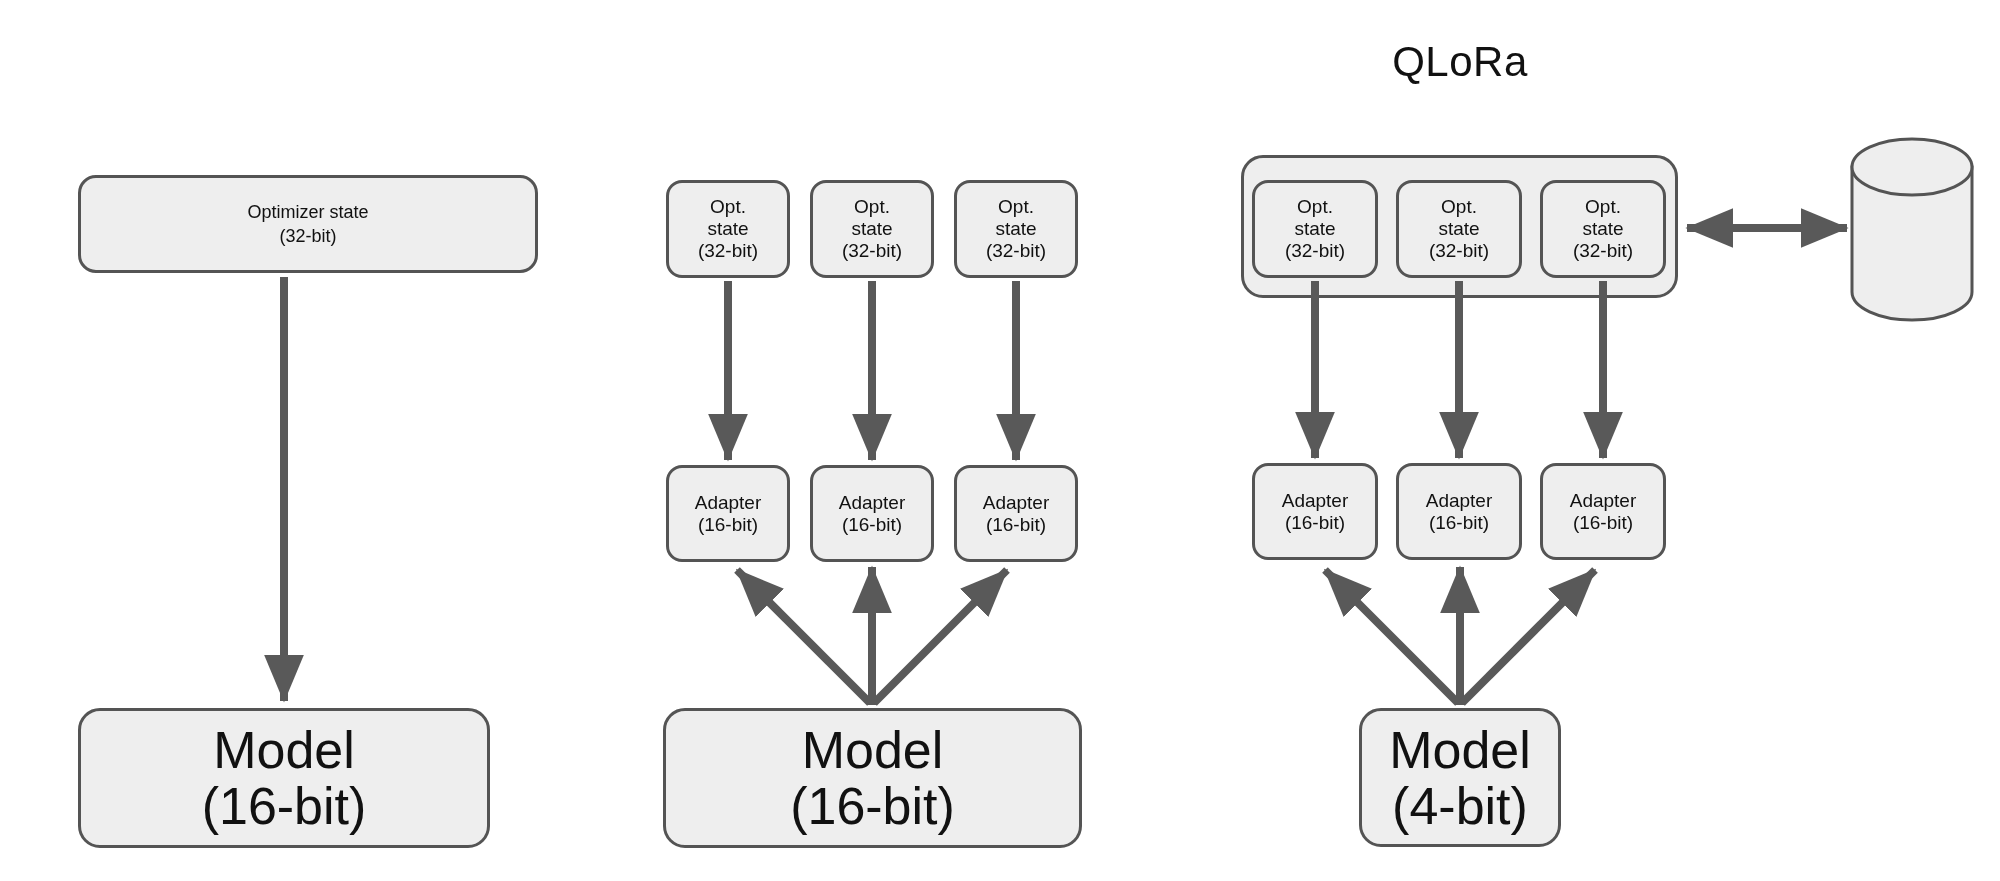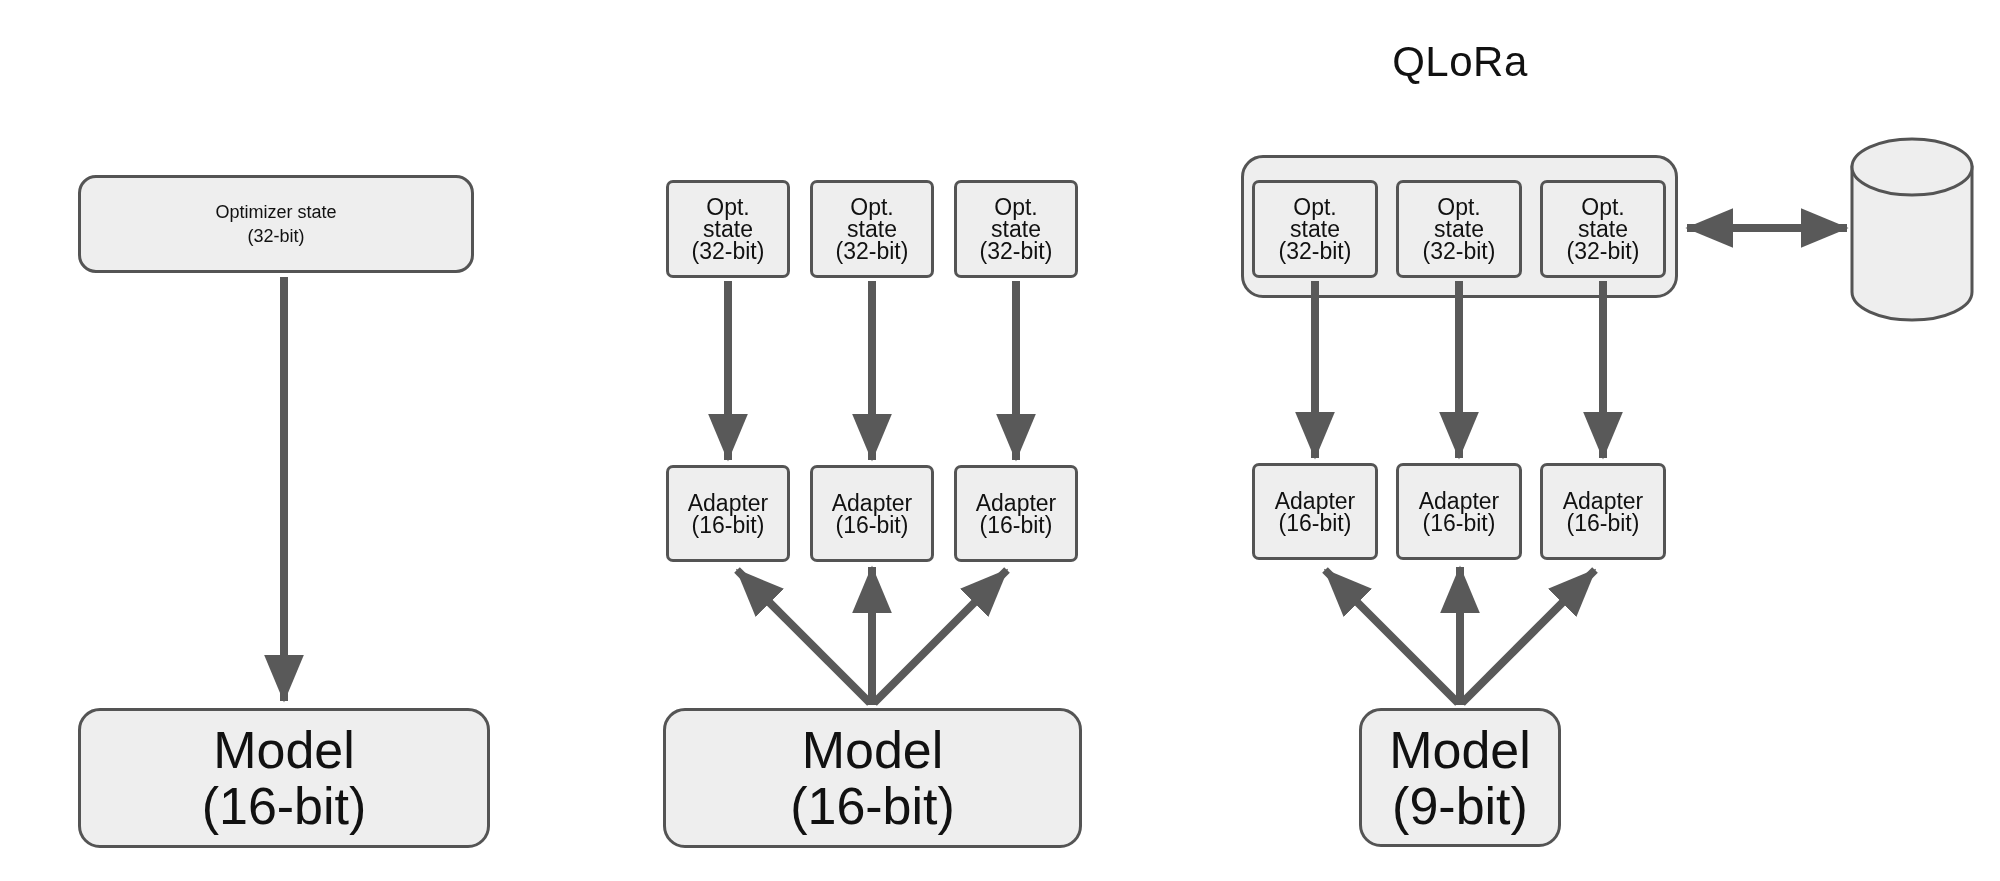--- a/index.html
+++ b/index.html
@@ -18,21 +18,21 @@
     position:absolute;top:36px;height:52px;width:320px;
     font-size:42px;line-height:52px;text-align:center;color:var(--text);
     font-weight:400;letter-spacing:0.5px;
   }
   .box{
     position:absolute;background:var(--box-fill);
     border:3px solid var(--box-border);
     display:flex;flex-direction:column;justify-content:center;align-items:center;
     text-align:center;color:var(--text);
   }
-  .box-sm{border-radius:7px;font-size:23px;line-height:22px;}
+  .box-sm{border-radius:16px;font-size:19px;line-height:22px;}
   .box-md{border-radius:18px;font-size:18px;line-height:24px;}
   .box-lg{border-radius:22px;font-size:52px;line-height:56px;}
   .group-box{
     position:absolute;background:var(--box-fill);
     border:3px solid var(--box-border);border-radius:22px;
   }
   #arrow-layer{position:absolute;left:0;top:0;pointer-events:none;}
   .shaft{stroke:var(--arrow);stroke-width:8;fill:none;}
   .arrowhead{fill:var(--arrow);}
   .cyl{fill:var(--box-fill);stroke:var(--box-border);stroke-width:3;}
@@ -41,21 +41,21 @@
     font-size:17px;line-height:24px;text-align:center;color:var(--text);
   }
 </style>
 </head>
 <body>
 
 <div id="canvas">
 
   <div class="col-title" style="left:1300px;">QLoRa</div>
 
-  <div class="box box-md" style="left:78px;top:175px;width:396px;height:98px;">
+  <div class="box box-md" style="left:78px;top:175px;width:460px;height:98px;">
     <div>Optimizer state</div>
     <div>(32-bit)</div>
   </div>
   <div class="box box-lg" style="left:78px;top:708px;width:412px;height:140px;">
     <div>Model</div>
     <div>(16-bit)</div>
   </div>
 
   <div class="box box-sm" style="left:666px;top:180px;width:124px;height:98px;">
     <div>Opt.</div>
@@ -117,21 +117,21 @@
     <div>Adapter</div>
     <div>(16-bit)</div>
   </div>
   <div class="box box-sm" style="left:1540px;top:463px;width:126px;height:97px;">
     <div>Adapter</div>
     <div>(16-bit)</div>
   </div>
 
   <div class="box box-lg" style="left:1359px;top:708px;width:202px;height:139px;">
     <div>Model</div>
-    <div>(9-bit)</div>
+    <div>(4-bit)</div>
   </div>
 
   <div class="cyl-text">
     <div>CPU</div>
     <div>Paging</div>
   </div>
 
   <svg id="arrow-layer" width="2000" height="881" viewBox="0 0 2000 881">
     <defs>
       <marker id="ah" markerWidth="6" markerHeight="5" refX="5.8" refY="2.5" orient="auto-start-reverse" markerUnits="strokeWidth">

